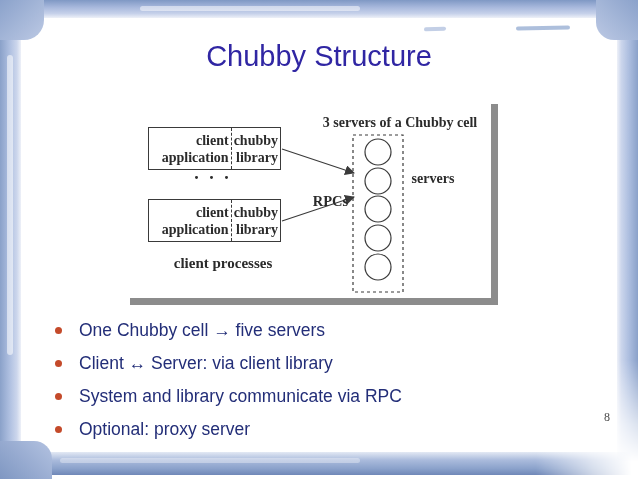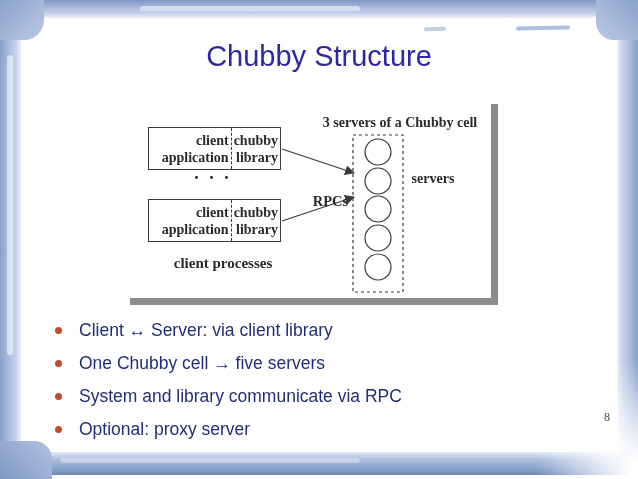--- a/index.html
+++ b/index.html
@@ -114,25 +114,25 @@
   </div>
 
   <div class="dlabel lbl-rpcs">RPCs</div>
   <div class="dlabel lbl-master">servers</div>
   <div class="dlabel lbl-procs">client processes</div>
 </div>
 
 <div class="bullets">
   <div class="bullet-row">
     <span class="bullet-dot"></span>
-    <span>Client ↔ Server: via client library</span>
+    <span>One Chubby cell → five servers</span>
   </div>
   <div class="bullet-row">
     <span class="bullet-dot"></span>
-    <span>One Chubby cell → five servers</span>
+    <span>Client ↔ Server: via client library</span>
   </div>
   <div class="bullet-row">
     <span class="bullet-dot"></span>
     <span>System and library communicate via RPC</span>
   </div>
   <div class="bullet-row">
     <span class="bullet-dot"></span>
     <span>Optional: proxy server</span>
   </div>
 </div>

